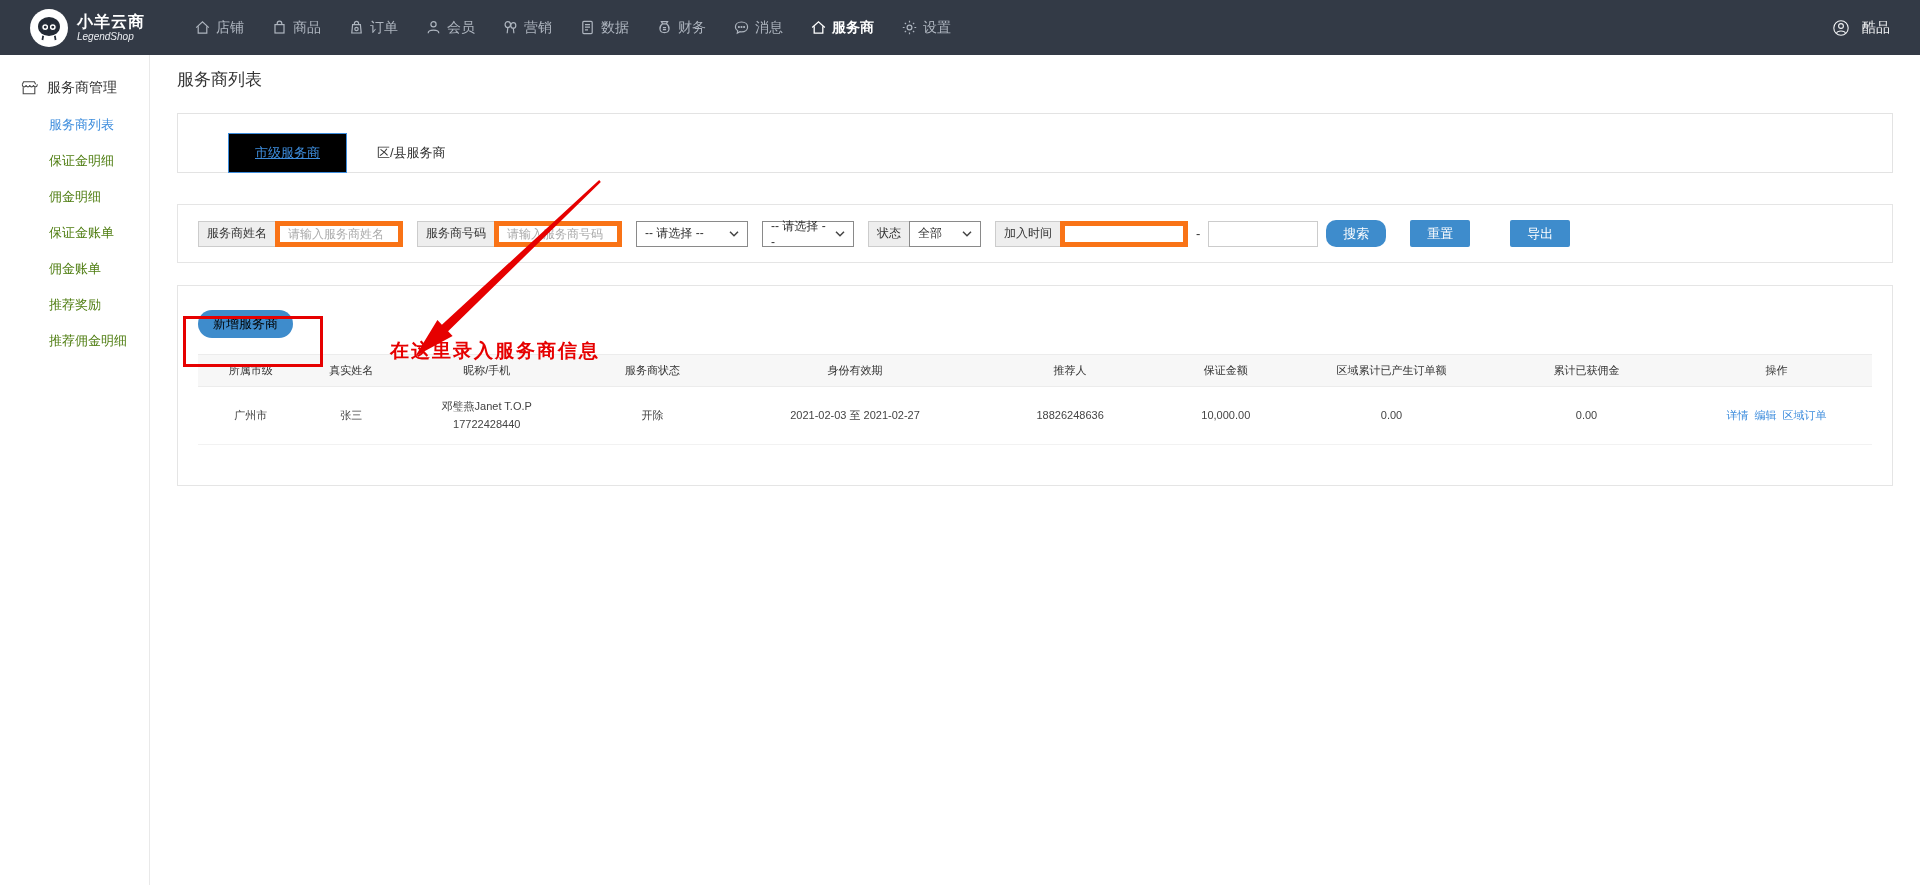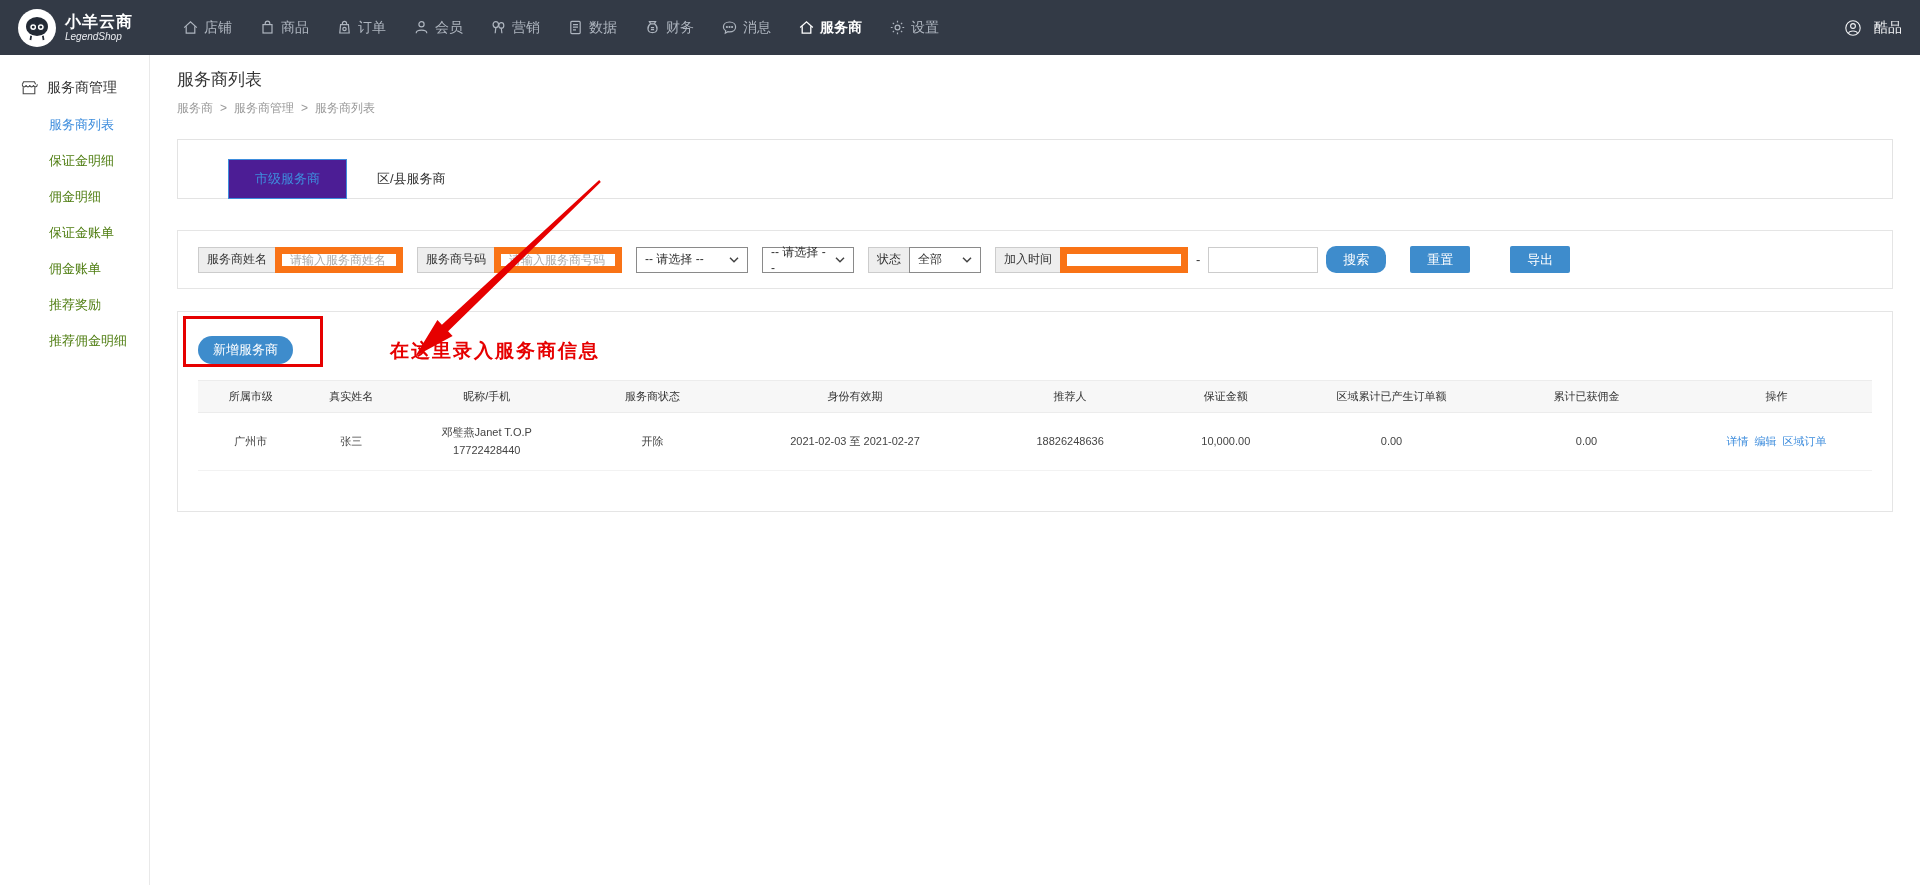--- a/index.html
+++ b/index.html
@@ -1,20 +1,20 @@
 <!DOCTYPE html>
 <html><head>
 <meta charset="utf-8">
 <style>
   * { margin:0; padding:0; box-sizing:border-box; }
   html,body { width:1920px; height:885px; background:#fff; font-family:"Liberation Sans",sans-serif; overflow:hidden; }
   a { text-decoration:none; }
 
   
-  .navbar { height:55px; background:#333a46; display:flex; align-items:center; padding:0 18px; }
+  .navbar { height:55px; background:#333a46; display:flex; align-items:center; padding:0 30px; }
   .brand { display:flex; align-items:center; gap:9px; width:148px; flex:none; }
   .logo-circle { width:38px; height:38px; flex:none; }
   .brand-text { color:#fff; line-height:1.15; }
   .brand-name { font-size:16px; font-weight:bold; letter-spacing:1px; }
   .brand-sub { font-size:10px; font-style:italic; color:#eceef2; }
   .nav-items { display:flex; align-items:center; margin-left:16px; flex:1; }
   .nav-item { display:flex; align-items:center; gap:5px; color:#aeb5bf; font-size:14px; margin-right:27px; cursor:pointer; }
   .nav-item svg { width:17px; height:17px; }
   .nav-item.active { color:#fff; font-weight:bold; }
   .nav-user { display:flex; align-items:center; gap:12px; color:#f2f3f5; font-size:14px; cursor:pointer; }
@@ -31,45 +31,45 @@
 
   .main { flex:1; position:relative; padding:0 27px; }
   .page-title { font-size:17px; color:#333; margin-top:13px; }
   .breadcrumb { font-size:12px; color:#999; margin-top:9px; }
   .breadcrumb .sep { margin:0 7px; color:#999; }
   .crumb { color:#999; }
 
   
   .tab-strip { margin-top:22px; border:1px solid #e3e3e3; height:60px; display:flex; align-items:flex-end; padding-left:50px; background:#fff; }
   .tab { font-size:13px; padding:10px 26px; cursor:pointer; }
-  .tab.active { border:1px solid #3e8ddd; color:#3e8ddd; margin-bottom:-1px; background:#4c1d95; }
+  .tab.active { border:1px solid #3e8ddd; color:#3e8ddd; margin-bottom:-1px; background:#000000;text-decoration:underline; }
   .tab.inactive { color:#333; padding:10px 30px; }
 
   
   .filter-box { margin-top:31px; border:1px solid #e5e5e5; padding:15px 20px; display:flex; align-items:center; }
   .igroup { display:flex; align-items:flex-start; margin-right:14px; }
   .ilabel { background:#eee; border:1px solid #ccc; border-right:none; font-size:12px; color:#333; display:flex; align-items:center; padding:0 8px; height:26px; white-space:nowrap; }
-  .igroup input { border:7px solid #f97316; height:26px; padding:0 8px; font-size:12px; width:128px; outline:none; color:#333; }
+  .igroup input { border:5px solid #f97316; height:26px; padding:0 8px; font-size:12px; width:128px; outline:none; color:#333; }
   .igroup input::placeholder { color:#aaa; }
   .plain-input { border:1px solid #ccc; height:26px; padding:0 8px; font-size:12px; width:110px; outline:none; color:#333; }
   .fselect { display:flex; align-items:center; justify-content:space-between; border:1px solid #8a8a8a; height:26px; padding:0 8px; font-size:12px; color:#333; background:#fff; cursor:pointer; }
   .fselect svg { width:10px; height:6px; color:#444; flex:none; margin-left:6px; }
   .sel1 { width:112px; margin-right:14px; }
   .sel2 { width:92px; margin-right:14px; }
   .selstatus { width:72px; }
   .jinput { width:110px; }
   .dash { margin:0 8px; color:#333; font-size:13px; }
   .btn { background:#3e8ccc; color:#fff; border:none; font-size:13px; height:27px; padding:0 17px; border-radius:2px; cursor:pointer; font-family:inherit; }
   .btn-search { margin-left:8px;border-radius:10px; }
   .btn-reset { margin-left:24px; }
   .btn-export { margin-left:40px; }
 
   
   .table-panel { margin-top:22px; border:1px solid #e5e5e5; padding:24px 20px 40px; }
-  .add-btn { background:#3e8ccc; color:#ffffff; border:none; font-size:13px; height:28px; padding:0 15px; border-radius:14px; cursor:pointer; font-family:inherit; }
+  .add-btn { background:#3e8ccc; color:#000000; border:none; font-size:13px; height:28px; padding:0 15px; border-radius:14px; cursor:pointer; font-family:inherit; }
   table { width:100%; border-collapse:collapse; margin-top:16px; font-size:11px; table-layout:fixed; }
   thead th { background:#f7f7f7; font-weight:400; color:#333; height:32px; text-align:center; border-top:1px solid #ececec; border-bottom:1px solid #ececec; white-space:nowrap; overflow:hidden; }
   tbody td { height:58px; color:#444; text-align:center; border-bottom:1px solid #f2f2f2; line-height:1.55; }
   .actions a { color:#3e8ddd; margin:0 3px; cursor:pointer;text-align:center; }
 
   
   .anno-rect { position:absolute; left:33px; top:261px; width:140px; height:51px; border:3px solid #e60000; pointer-events:none; }
   .anno-arrow { position:absolute; left:0; top:0; width:700px; height:400px; pointer-events:none; }
   .anno-text { position:absolute; left:240px; top:283px; font-size:19px; color:#e60000; letter-spacing:2px; font-weight:600; pointer-events:none; white-space:nowrap; }
 </style>
@@ -198,23 +198,20 @@
       <a class="side-item">佣金明细</a>
       <a class="side-item">保证金账单</a>
       <a class="side-item">佣金账单</a>
       <a class="side-item">推荐奖励</a>
       <a class="side-item">推荐佣金明细</a>
     </div>
   </div>
 
   <div class="main">
     <div class="page-title">服务商列表</div>
-    <div class="breadcrumb">
-      <a class="crumb">服务商</a><span class="sep">&gt;</span><a class="crumb">服务商管理</a><span class="sep">&gt;</span><span class="crumb">服务商列表</span>
-    </div>
 
     <div class="tab-strip">
       <div class="tab active">市级服务商</div>
       <div class="tab inactive">区/县服务商</div>
     </div>
 
     <div class="filter-box">
       <div class="igroup">
         <span class="ilabel">服务商姓名</span>
         <input placeholder="请输入服务商姓名" style="">

